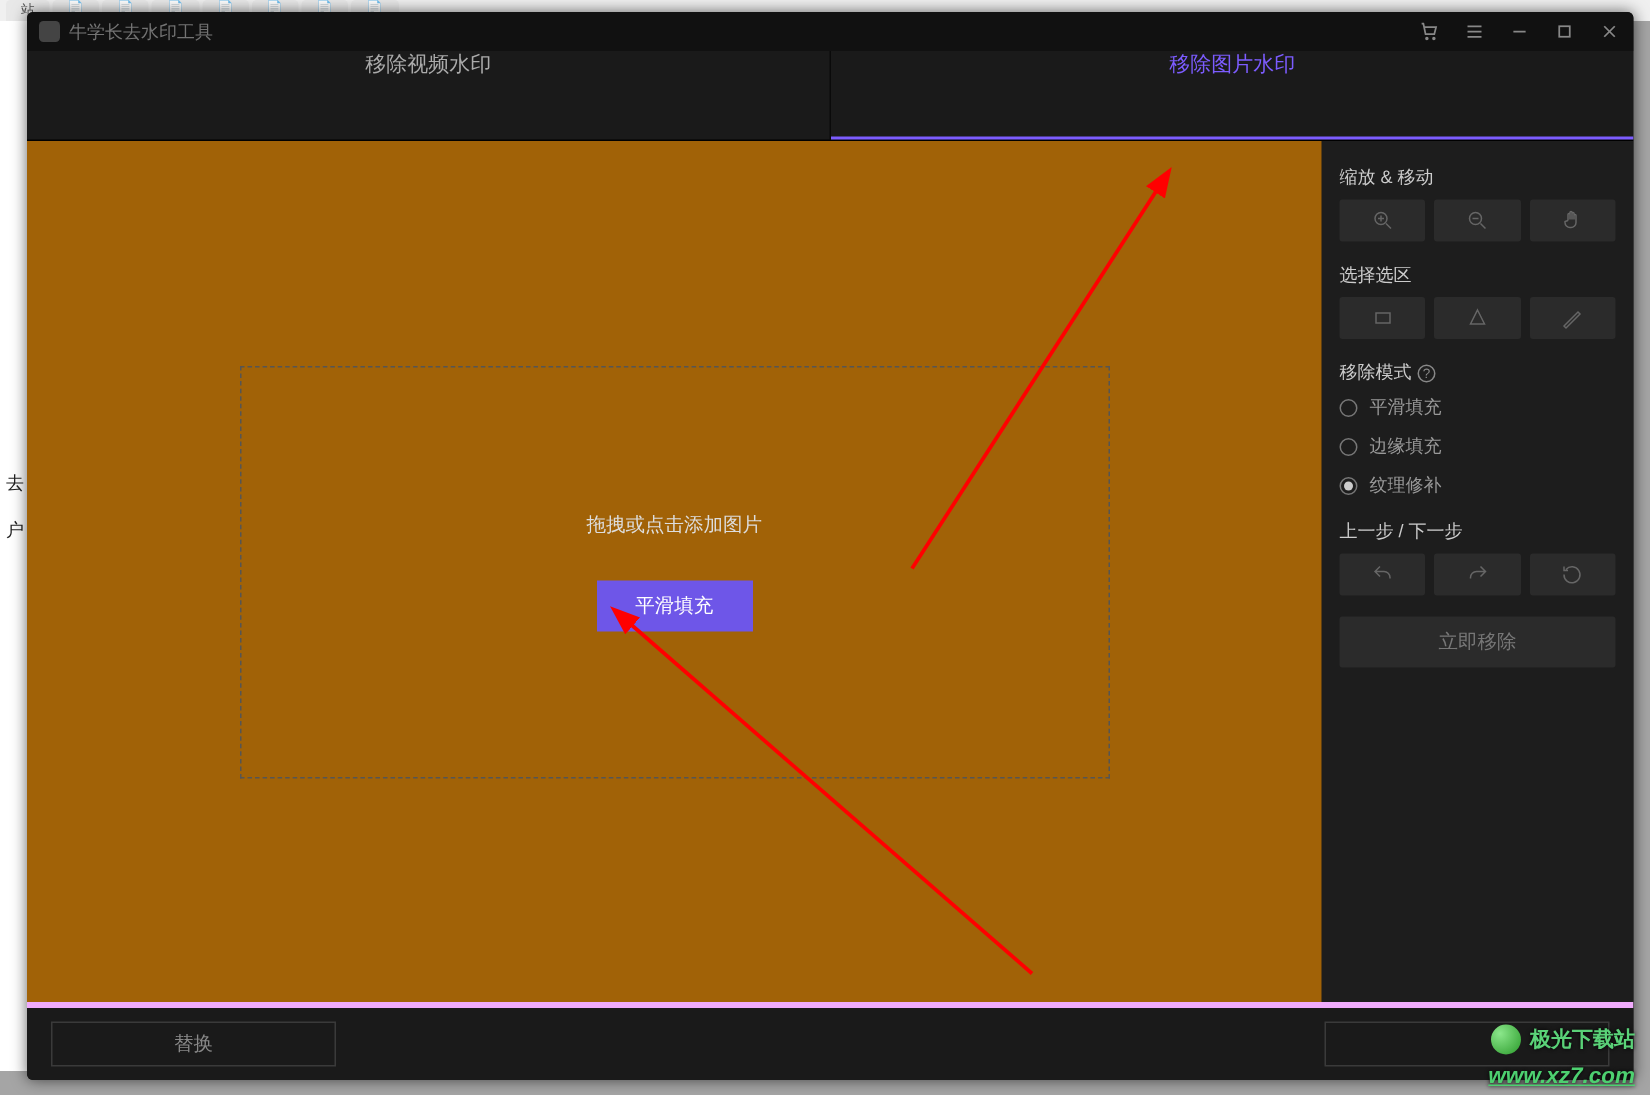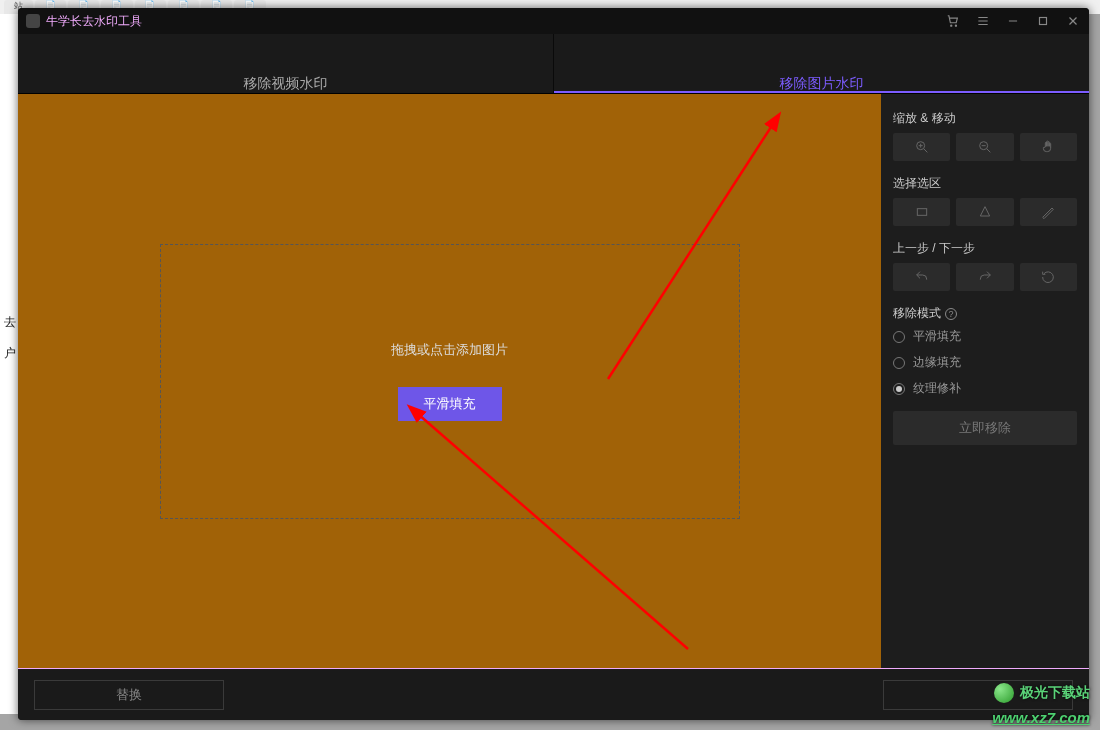--- a/index.html
+++ b/index.html
@@ -52,42 +52,42 @@
     display: flex;
     flex-direction: column;
     overflow: hidden;
   }
   .titlebar {
     height: 26px;
     background: #111;
     display: flex;
     align-items: center;
     padding: 0 8px;
-    color: #f0abfc;
+    color: #737373;
     font-size: 12px;
     justify-content: space-between;
   }
   .titlebar .left { display: flex; align-items: center; gap: 6px; }
   .title-icon {
     width: 14px; height: 14px;
     background: #444; border-radius: 3px;
   }
   .titlebar .right { display: flex; align-items: center; gap: 14px; color: #888; }
   .titlebar .right svg { width: 14px; height: 14px; }
   .win-btn { width: 16px; height: 16px; display:flex; align-items:center; justify-content:center; cursor:pointer; }
 
   .tabs {
     height: 60px;
     display: flex;
     border-bottom: 1px solid #000;
   }
   .tab {
     flex: 1;
     display: flex;
-    align-items: flex-end;
+    align-items: flex-start;
     justify-content: center;
     color: #aaa;
     font-size: 14px;
     cursor: pointer;
     position: relative;
   }
   .tab.active { color: #7c5cff; }
   .tab.active::after {
     content: "";
     position: absolute;
@@ -181,21 +181,21 @@
     align-items: center;
     justify-content: center;
     cursor: pointer;
     border-radius: 2px;
     font-size: 13px;
   }
 
   .footer {
     height: 52px;
     background: #1a1a1a;
-    border-top: 1px solid #f0abfc;
+    border-top: 4px solid #f0abfc;
     display: flex;
     align-items: center;
     justify-content: space-between;
     padding: 0 16px;
   }
   .footer-btn {
     width: 190px;
     height: 30px;
     border: 1px solid #3a3a3a;
     color: #888;
@@ -363,41 +363,20 @@
               </svg>
           </div>
           <div class="tool-btn">
             <svg viewBox="0 0 24 24" stroke-width="1.5">
                 <path d="M12 4 L19 18 L5 18 Z"></path>
               </svg>
           </div>
           <div class="tool-btn">
             <svg viewBox="0 0 24 24" stroke-width="1.5">
                 <path d="M4 20 L18 6 L20 8 L6 22 Z"></path>
-              </svg>
-          </div>
-        </div>
-      </div>
-
-      <div>
-        <div class="section-label">上一步 / 下一步</div>
-        <div class="btn-row">
-          <div class="tool-btn">
-            <svg viewBox="0 0 24 24" stroke-width="1.5">
-                <path d="M9 14 L4 9 L9 4 M4 9 h9 a6 6 0 0 1 6 6 v1"></path>
-              </svg>
-          </div>
-          <div class="tool-btn">
-            <svg viewBox="0 0 24 24" stroke-width="1.5">
-                <path d="M15 14 L20 9 L15 4 M20 9 h-9 a6 6 0 0 0 -6 6 v1"></path>
-              </svg>
-          </div>
-          <div class="tool-btn">
-            <svg viewBox="0 0 24 24" stroke-width="1.5">
-                <path d="M4 12 a8 8 0 1 0 2 -5 M4 4 v4 h4"></path>
               </svg>
           </div>
         </div>
       </div>
 
       <div>
         <div class="section-label">
           <span>移除模式</span>
           <span class="help-icon">?</span>
         </div>
@@ -410,20 +389,41 @@
             <span class="radio-circle"></span>
             <span>边缘填充</span>
           </div>
           <div class="radio-item selected">
             <span class="radio-circle"></span>
             <span>纹理修补</span>
           </div>
         </div>
       </div>
 
+      <div>
+        <div class="section-label">上一步 / 下一步</div>
+        <div class="btn-row">
+          <div class="tool-btn">
+            <svg viewBox="0 0 24 24" stroke-width="1.5">
+                <path d="M9 14 L4 9 L9 4 M4 9 h9 a6 6 0 0 1 6 6 v1"></path>
+              </svg>
+          </div>
+          <div class="tool-btn">
+            <svg viewBox="0 0 24 24" stroke-width="1.5">
+                <path d="M15 14 L20 9 L15 4 M20 9 h-9 a6 6 0 0 0 -6 6 v1"></path>
+              </svg>
+          </div>
+          <div class="tool-btn">
+            <svg viewBox="0 0 24 24" stroke-width="1.5">
+                <path d="M4 12 a8 8 0 1 0 2 -5 M4 4 v4 h4"></path>
+              </svg>
+          </div>
+        </div>
+      </div>
+
       <div class="action-btn">
         <span>立即移除</span>
       </div>
 
     </div>
   </div>
 
   <div class="footer">
     <div class="footer-btn">
       <span>替换</span>

